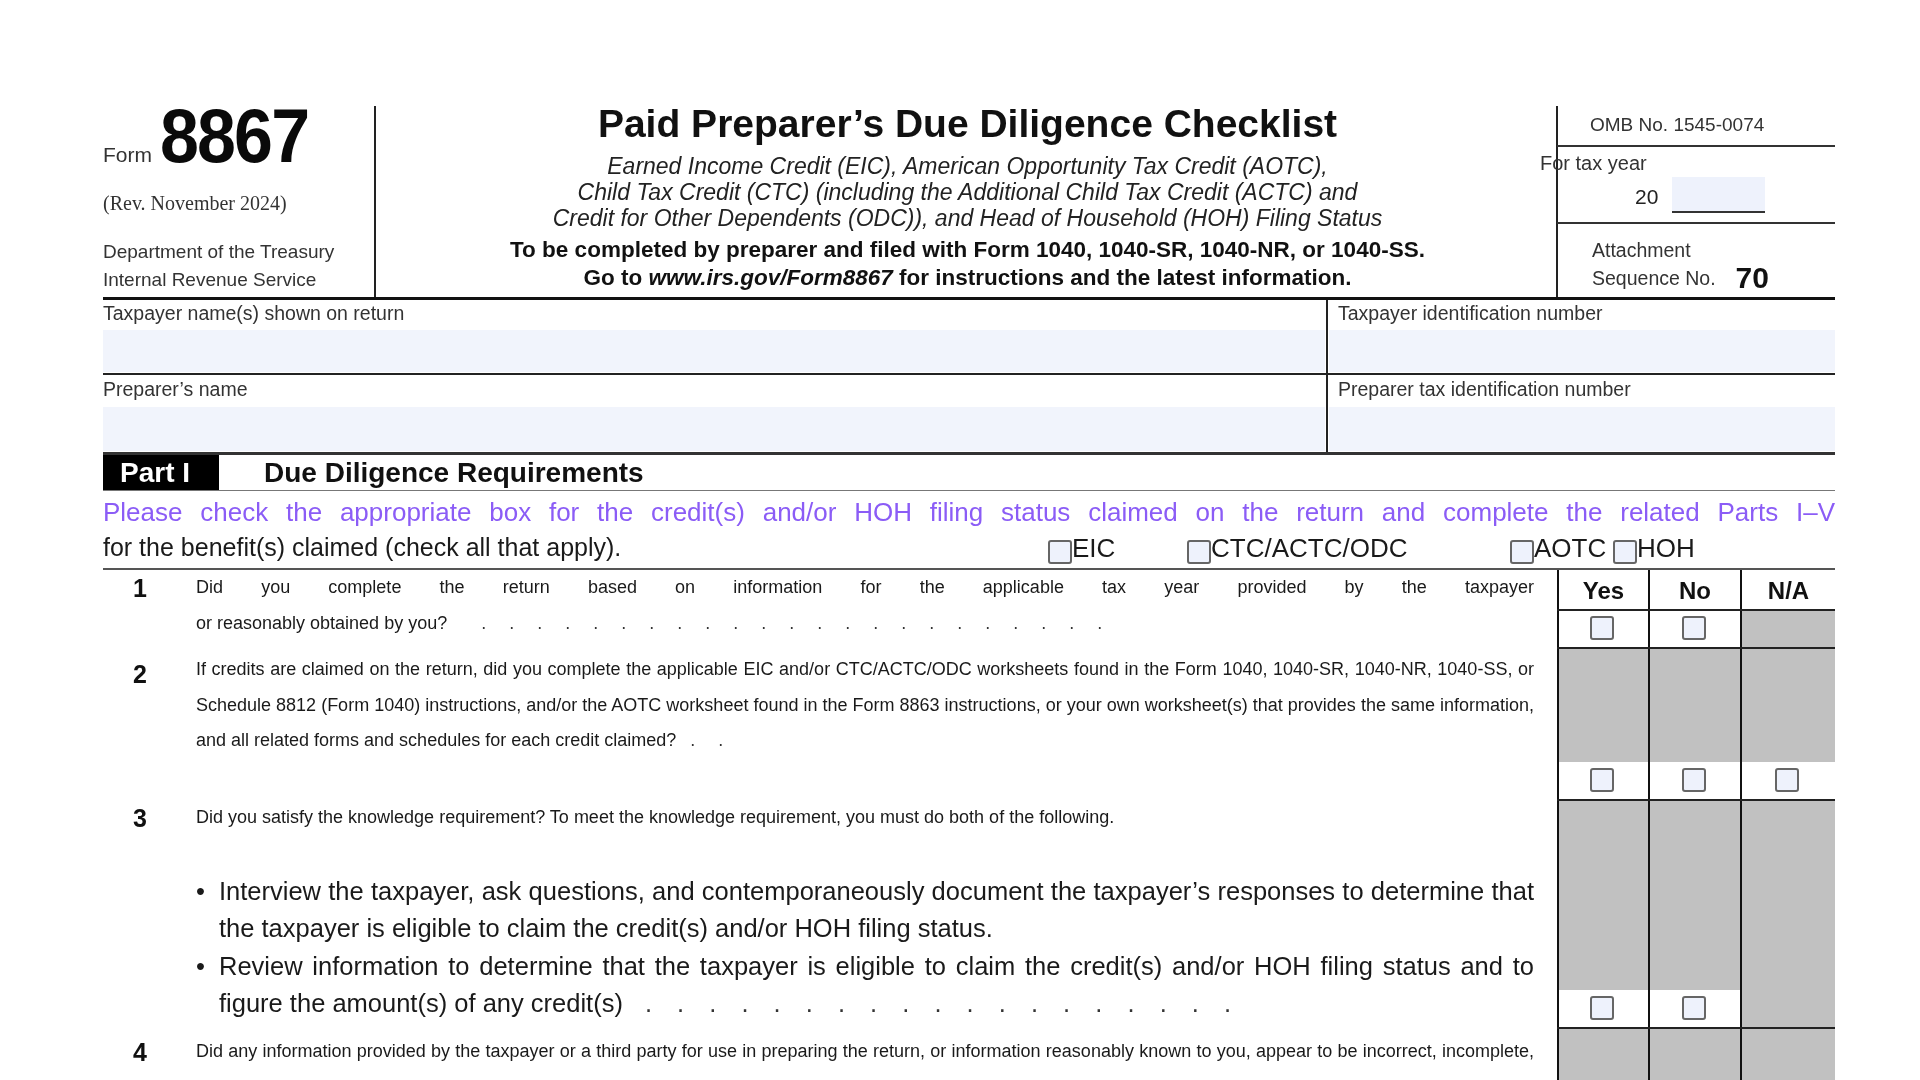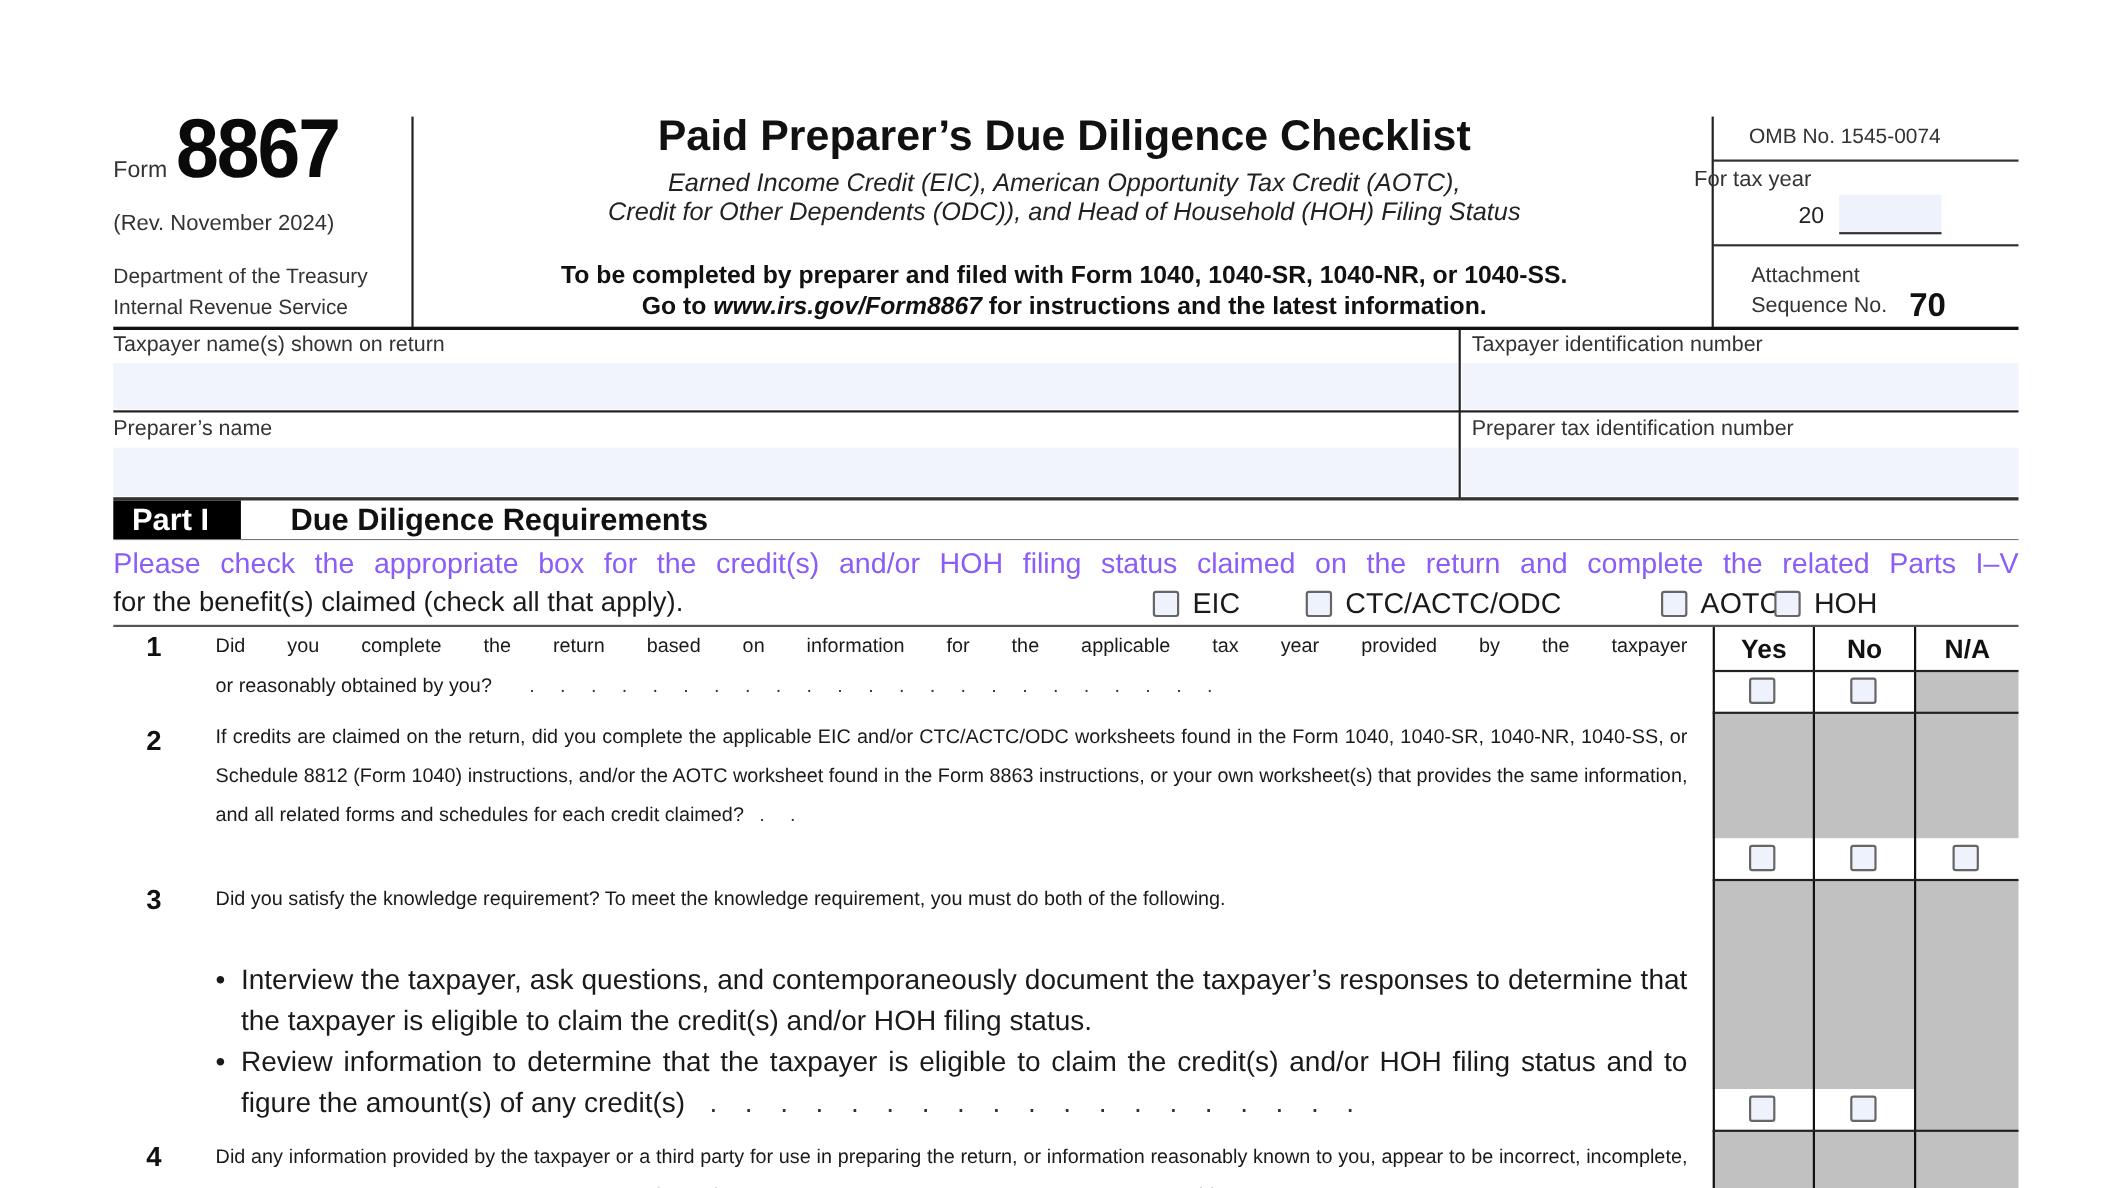--- a/index.html
+++ b/index.html
@@ -3,21 +3,21 @@
 <meta charset="utf-8">
 <style>
   * { box-sizing: border-box; margin: 0; padding: 0; }
   html, body { width: 1920px; height: 1080px; background: #ffffff; overflow: hidden; }
   body { font-family: "Liberation Sans", sans-serif; color: #1a1a1a; position: relative; }
   .abs { position: absolute; }
 
   
   .form-word { left: 103px; top: 143px; font-size: 21px; color: #333; }
   .form-num { left: 160px; top: 98px; font-size: 76px; font-weight: bold; letter-spacing: -2px; transform: scaleX(0.92); transform-origin: left; line-height: 1; color: #0a0a0a; }
-  .rev { left: 103px; top: 192px; font-size: 20px; color: #333; }
+  .rev { left: 103px; top: 192px; font-size: 20px; color: #333; font-family: Liberation Serif, serif; }
   .dept { left: 103px; top: 238px; font-size: 19px; color: #333; line-height: 28px; }
   .vline-left { left: 374px; top: 106px; width: 2px; height: 192px; background: #222; }
 
   
   .title { left: 380px; width: 1175px; top: 102px; text-align: center; font-size: 39px; font-weight: bold; color: #111; }
   .subtitle { left: 380px; width: 1175px; top: 153px; text-align: center; font-size: 23px; font-style: italic; line-height: 26px; color: #222; }
   .instr { left: 380px; width: 1175px; top: 236px; text-align: center; font-size: 22.5px; font-weight: bold; line-height: 28px; color: #111; }
   .instr .url { font-style: italic; }
 
   
@@ -43,21 +43,21 @@
 
   
   .part-badge { left: 103px; top: 455px; width: 116px; height: 35px; background: #000; color: #fff; font-size: 28px; font-weight: bold; padding-left: 17px; line-height: 35px; }
   .part-title { left: 264px; top: 455px; font-size: 28px; font-weight: bold; line-height: 35px; color: #111; }
   .hr-part-bottom { left: 103px; top: 490px; width: 1732px; height: 1px; background: #777; }
 
   .intro { left: 103px; top: 495px; width: 1732px; font-size: 26px; line-height: 35px; color: #8b5cf6; text-align: justify; text-align-last: justify; }
   .intro2 { left: 103px; top: 530px; font-size: 25px; line-height: 35px; color: #1a1a1a; }
 
   .cb { display: inline-block; width: 24px; height: 24px; border: 2px solid #666; border-radius: 3px; background: #eef2fc; vertical-align: middle; }
-  .credit-opt { position: absolute; top: 533px; font-size: 26px; color: #1a1a1a; display: flex; align-items: center; gap: 12px; cursor: pointer; }
+  .credit-opt { position: absolute; top: 533px; font-size: 26px; color: #1a1a1a; display: flex; align-items: flex-end; cursor: pointer; }
 
   .hr-items { left: 103px; top: 568px; width: 1732px; height: 2px; background: #555; }
 
   
   .grid { left: 1557px; top: 570px; width: 278px; height: 510px; }
   .col-line { position: absolute; top: 0; width: 2px; height: 510px; background: #111; }
   .col-head { position: absolute; top: 0; height: 38px; font-size: 24px; font-weight: bold; text-align: center; line-height: 42px; color: #111; }
   .row-line { position: absolute; left: 0; width: 278px; height: 2px; background: #222; }
   .gray { position: absolute; background: #c1c1c1; }
   .cell-cb { position: absolute; }
@@ -79,20 +79,21 @@
 <div class="abs rev">(Rev. November 2024)</div>
 <div class="abs dept">
   <div>Department of the Treasury</div>
   <div>Internal Revenue Service</div>
 </div>
 <div class="abs vline-left"></div>
 
 <div class="abs title">Paid Preparer’s Due Diligence Checklist</div>
 <div class="abs subtitle">
   <div>Earned Income Credit (EIC), American Opportunity Tax Credit (AOTC),</div>
+  <div>Child Tax Credit (CTC) (including the Additional Child Tax Credit (ACTC) and</div>
   <div>Credit for Other Dependents (ODC)), and Head of Household (HOH) Filing Status</div>
 </div>
 <div class="abs instr">
   <div>To be completed by preparer and filed with Form 1040, 1040-SR, 1040-NR, or 1040-SS.</div>
   <div><span>Go to </span><span class="url">www.irs.gov/Form8867</span><span> for instructions and the latest information.</span></div>
 </div>
 
 <div class="abs vline-right"></div>
 <div class="abs omb">OMB No. 1545-0074</div>
 <div class="abs hr-omb"></div>

